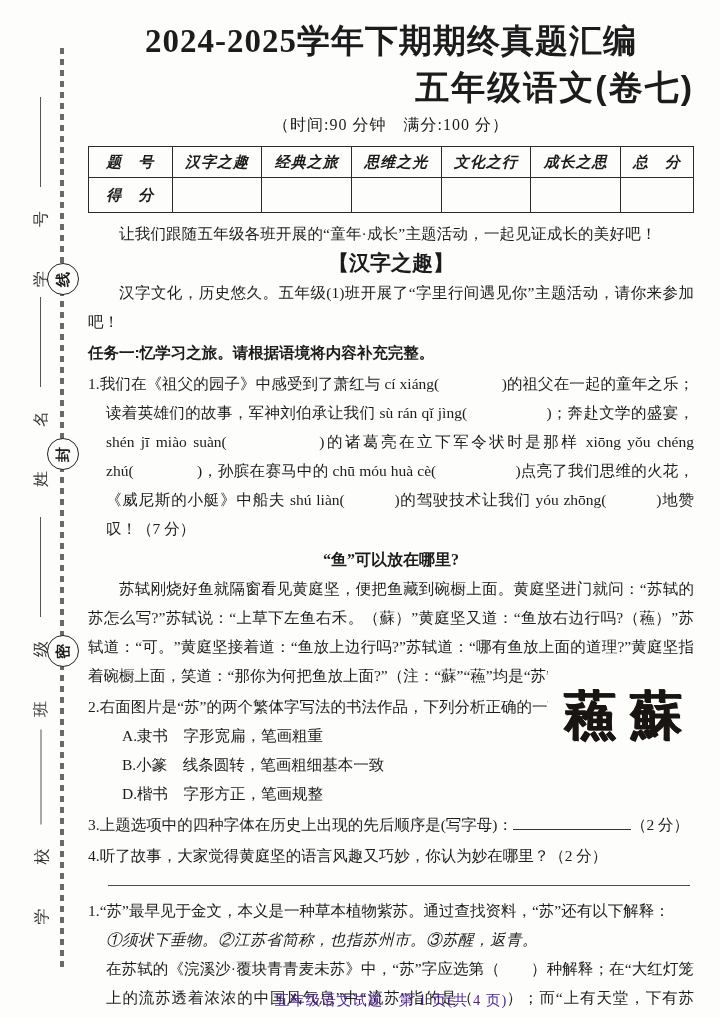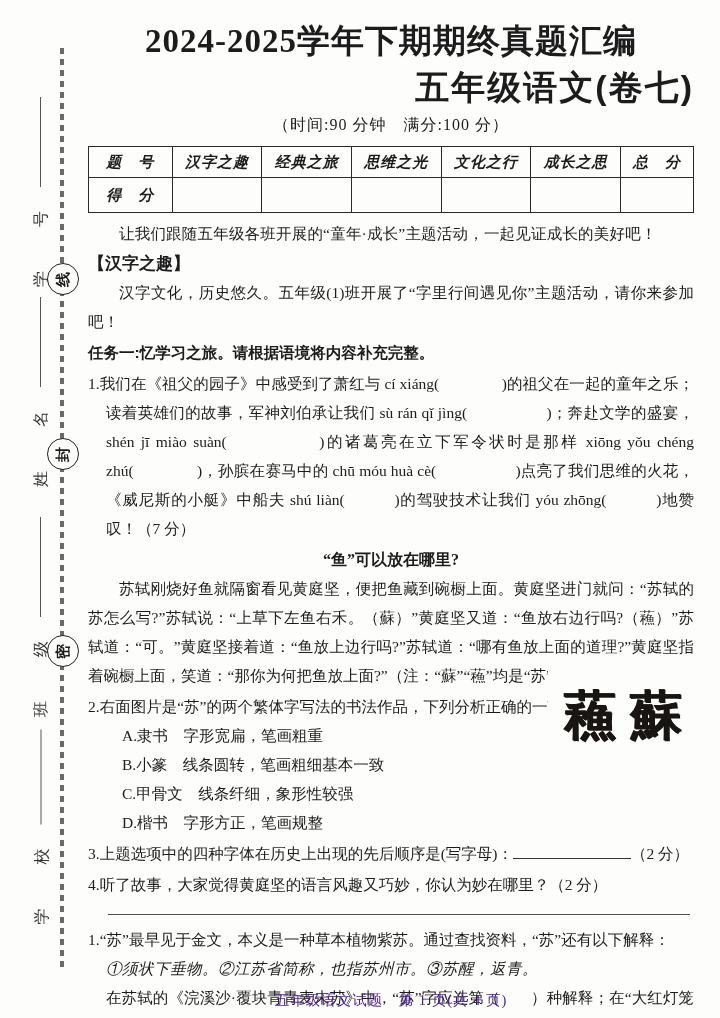--- a/index.html
+++ b/index.html
@@ -42,21 +42,21 @@
     border-collapse:collapse;width:100%;margin-top:8px;table-layout:fixed;font-style:italic;
   }
   table.score td{
     border:1.6px solid #2a2a2a;text-align:center;font-size:15px;
     height:30px;padding:0 2px;
   }
   table.score .hd{font-weight:bold;letter-spacing:1px;}
   table.score tr:nth-child(2) td{height:34px;}
   
   .intro{margin-top:6px;text-indent:2em;letter-spacing:.2px;}
-  .sec-title{text-align:left;font-weight:bold;font-size:17px;margin-top:1px;}
+  .sec-title{text-align:center;font-weight:bold;font-size:21px;margin-top:1px;}
   .para{text-indent:2em;text-align:justify;}
   .task{
     font-family:"Liberation Sans","DejaVu Sans",sans-serif;font-weight:bold;
     font-size:15.5px;margin-top:2px;
   }
   .qblock{padding-left:18px;text-indent:-18px;text-align:justify;margin-top:2px;}
   .story-title{text-align:center;font-weight:bold;font-size:16px;margin-top:2px;}
   .opt{padding-left:34px;}
   .blank-inline{display:inline-block;width:118px;border-bottom:1.3px solid #333;height:14px;vertical-align:baseline;}
   .ans-line{border-bottom:1.6px solid #4a4a4a;width:582px;margin:14px 0 4px 20px;height:1px;}
@@ -145,21 +145,20 @@
   <div class="task">任务一:忆学习之旅。请根据语境将内容补充完整。</div>
 
   <div class="qblock">1.我们在《祖父的园子》中感受到了萧红与 cí xiáng(　　　　)的祖父在一起的童年之乐；读着英雄们的故事，军神刘伯承让我们 sù rán qǐ jìng(　　　　　)；奔赴文学的盛宴，shén jī miào suàn(　　　　　)的诸葛亮在立下军令状时是那样 xiōng yǒu chéng zhú(　　　　)，孙膑在赛马中的 chū móu huà cè(　　　　　)点亮了我们思维的火花，《威尼斯的小艇》中船夫 shú liàn(　　　)的驾驶技术让我们 yóu zhōng(　　　)地赞叹！（7 分）</div>
 
   <div class="story-title">“鱼”可以放在哪里?</div>
   <div class="para">苏轼刚烧好鱼就隔窗看见黄庭坚，便把鱼藏到碗橱上面。黄庭坚进门就问：“苏轼的苏怎么写?”苏轼说：“上草下左鱼右禾。（蘇）”黄庭坚又道：“鱼放右边行吗?（蘓）”苏轼道：“可。”黄庭坚接着道：“鱼放上边行吗?”苏轼道：“哪有鱼放上面的道理?”黄庭坚指着碗橱上面，笑道：“那你为何把鱼放上面?”（注：“蘇”“蘓”均是“苏”的繁体字写法。）</div>
 
   <div class="qblock">2.右面图片是“苏”的两个繁体字写法的书法作品，下列分析正确的一项是（　　）(2 分)</div>
   <div class="opt">A.隶书　字形宽扁，笔画粗重</div>
   <div class="opt">B.小篆　线条圆转，笔画粗细基本一致</div>
-  <div class="opt">C.甲骨文　线条纤细，象形性较强</div>
   <div class="opt">D.楷书　字形方正，笔画规整</div>
 
   <div class="qblock"><span>3.上题选项中的四种字体在历史上出现的先后顺序是(写字母)：</span><span class="blank-inline"></span><span>（2 分）</span></div>
 
   <div class="qblock">4.听了故事，大家觉得黄庭坚的语言风趣又巧妙，你认为妙在哪里？（2 分）</div>
   <div class="ans-line"></div>
 
   <div class="qblock" style="margin-top:10px;">1.“苏”最早见于金文，本义是一种草本植物紫苏。通过查找资料，“苏”还有以下解释：</div>
   <div class="defs">①须状下垂物。②江苏省简称，也指苏州市。③苏醒，返青。</div>
   <div class="q5body">在苏轼的《浣溪沙·覆块青青麦未苏》中，“苏”字应选第（　　）种解释；在“大红灯笼上的流苏透着浓浓的中国风气息”中“流苏”指的是（　　）；而“上有天堂，下有苏杭”中的“苏”则是第（　　）种解释。（填写序号）（3 分）</div>

